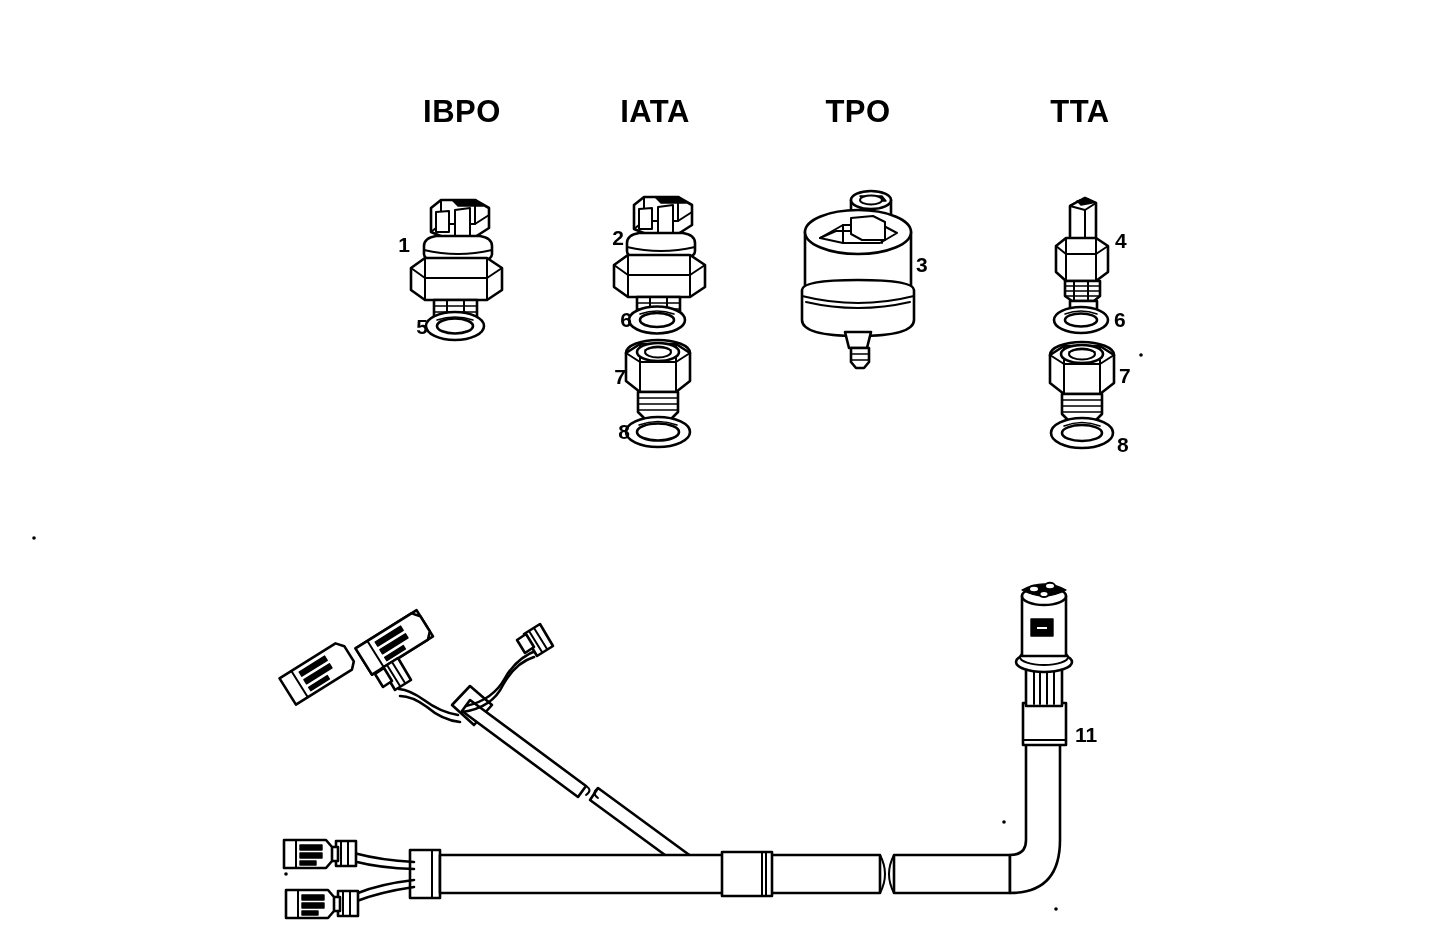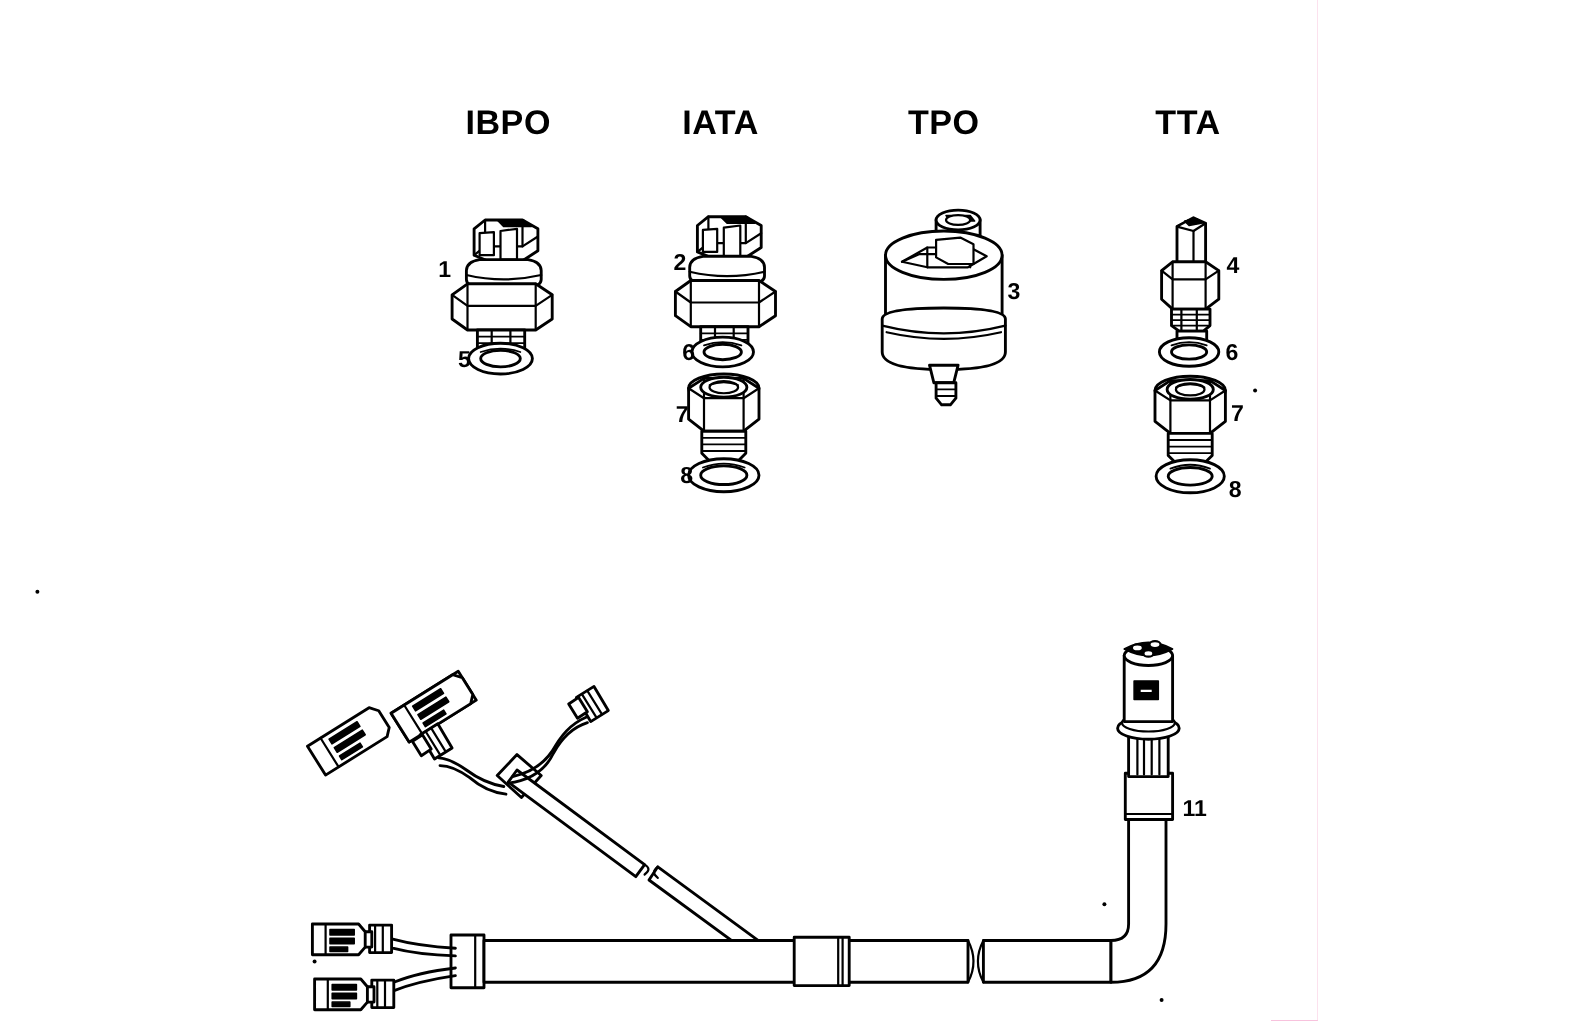--- a/index.html
+++ b/index.html
@@ -8,21 +8,21 @@
     background: #ffffff;
   }
   body {
     font-family: "Liberation Sans", sans-serif;
     -webkit-font-smoothing: none;
   }
   #page {
     position: relative;
     width: 1198px;
     height: 928px;
-    background: #ec4899;
+    background: #f0abfc;
     overflow: hidden;
   }
   #diagram {
     position: absolute;
     left: 0;
     top: 0;
     width: 1438px;
     height: 928px;
   }
   .grp-title {

